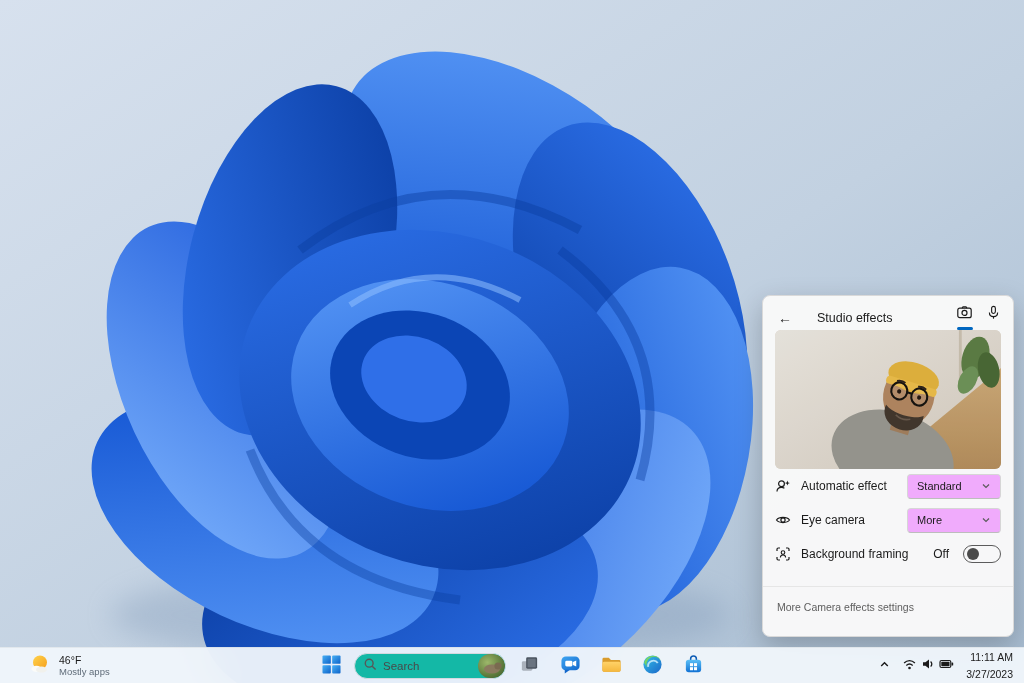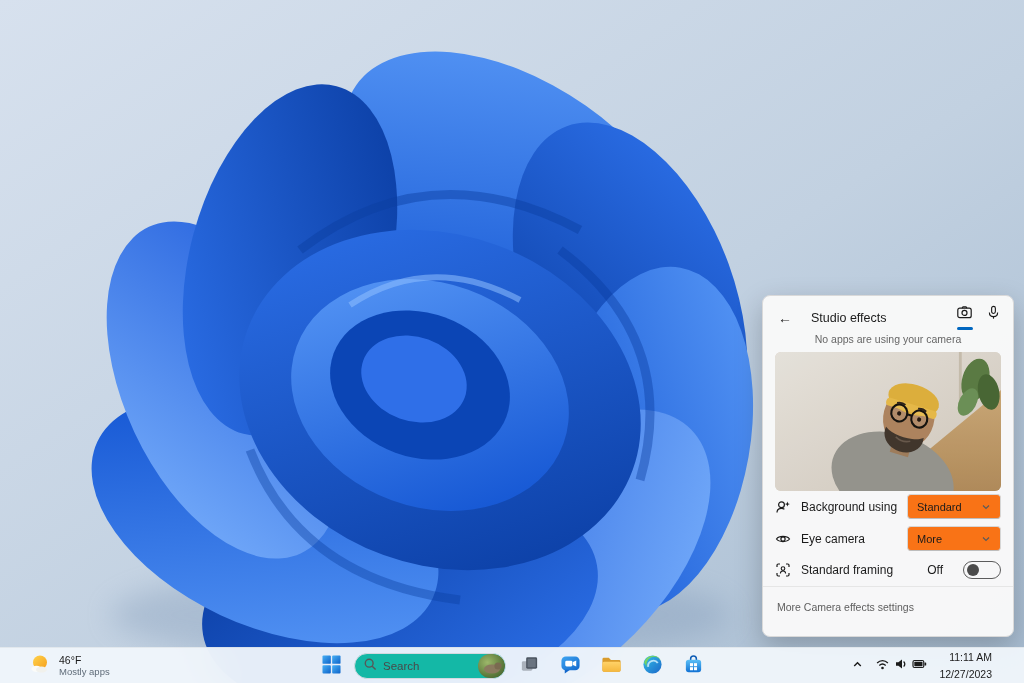--- a/index.html
+++ b/index.html
@@ -18,42 +18,42 @@
     border:1px solid #d9d9d9; border-radius:8px;
     box-shadow:0 10px 28px rgba(0,0,0,0.22);
     display:flex; flex-direction:column;
     z-index:5;
   }
   .panel-header { display:flex; align-items:center; padding:9px 12px 0 10px; }
   .back-btn {
     border:none; background:transparent; font-size:14px; color:#1b1b1b;
     width:24px; height:22px; border-radius:4px; cursor:pointer; line-height:20px;
   }
-  .panel-title { font-size:12.5px; color:#1a1a1a; margin-left:14px; }
+  .panel-title { font-size:12.5px; color:#1a1a1a; margin-left:20px; }
   .header-tabs { margin-left:auto; display:flex; align-items:flex-start; gap:12px; }
   .htab { display:flex; flex-direction:column; align-items:center; gap:3px; cursor:pointer; }
   .htab .underline { width:16px; height:3px; border-radius:2px; background:transparent; }
   .htab.active .underline { background:#0067c0; }
   .panel-status { text-align:center; font-size:10.5px; color:#666; margin:3px 0 7px; }
   .preview {
     margin:0 12px; height:139px; border-radius:6px; overflow:hidden;
     background:#ddd6ca; flex:none;
   }
   .preview svg { display:block; width:100%; height:100%; }
   .prow { display:flex; align-items:center; height:34px; padding:0 12px; }
   .prow:first-of-type { margin-top:4px; }
   .row-icon { width:16px; height:16px; flex:none; display:flex; }
   .row-label { font-size:12px; color:#1b1b1b; margin-left:10px; }
   .dropdown {
     margin-left:auto; min-width:94px; height:25px; padding:0 9px;
-    background:#f97316; border:1px solid #d6d6d6; border-bottom-color:#bdbdbd;
+    background:#f0abfc; border:1px solid #d6d6d6; border-bottom-color:#bdbdbd;
     border-radius:4px; display:flex; align-items:center; justify-content:space-between;
     font-size:11px; color:#1b1b1b; cursor:pointer; font-family:inherit;
   }
-  .toggle-state { margin-left:auto; font-size:12px; color:#1b1b1b; margin-right:20px; }
+  .toggle-state { margin-left:auto; font-size:12px; color:#1b1b1b; margin-right:14px; }
   .toggle {
     width:38px; height:18px; border-radius:10px; border:1px solid #5c5c5c;
     background:transparent; position:relative; cursor:pointer;
   }
   .toggle .knob {
     position:absolute; left:3px; top:2px; width:12px; height:12px;
     border-radius:50%; background:#4b4b4b;
   }
   .panel-footer {
     margin-top:auto; border-top:1px solid #e6e6e6; padding:10px 14px 21px;
@@ -86,21 +86,21 @@
   }
   .search-pill {
     height:26px; width:152px; background:#14b8a6; border:1px solid #d3d9e0;
     border-radius:13px; display:flex; align-items:center; gap:6px;
     padding-left:9px; cursor:pointer; overflow:hidden;
   }
   .search-text { font-size:11.5px; color:#494949; }
   .search-img { margin-left:auto; flex:none; display:flex; }
   .tray {
     position:absolute; right:0; top:0; height:100%; display:flex; align-items:center;
-    padding-right:27px; gap:2px;
+    padding-right:6px; gap:2px;
   }
   .tray-btn {
     height:28px; border:none; background:transparent; border-radius:5px;
     display:flex; align-items:center; justify-content:center; gap:4px;
     padding:0 5px; cursor:pointer;
   }
   .clock { display:flex; flex-direction:column; align-items:flex-end; line-height:12.5px; }
   .clock span { font-size:10.5px; color:#1b1b1b; }
 </style>
 </head>
@@ -172,21 +172,20 @@
             <rect x="6" y="1.5" width="4" height="7.5" rx="2" fill="none" stroke="#1b1b1b" stroke-width="1.2"></rect>
             <path d="M3.6,8 C3.6,10.7 5.5,12.4 8,12.4 C10.5,12.4 12.4,10.7 12.4,8" fill="none" stroke="#1b1b1b" stroke-width="1.2"></path>
             <line x1="8" y1="12.4" x2="8" y2="14.6" stroke="#1b1b1b" stroke-width="1.2"></line>
           </svg>
         </span>
         <span class="underline"></span>
       </div>
     </div>
   </div>
 
-  <div class="panel-status">No apps are using your camera</div>
 
   <div class="preview">
     <svg viewBox="0 0 239 139" preserveAspectRatio="none">
       <defs>
         <linearGradient id="wallG" x1="0" y1="0" x2="1" y2="1">
           <stop offset="0" stop-color="#efece5"></stop>
             <stop offset="1" stop-color="#d8d0c2"></stop>
         </linearGradient>
         <linearGradient id="floorG" x1="0" y1="0" x2="0" y2="1">
           <stop offset="0" stop-color="#cfa76c"></stop>
@@ -223,21 +222,21 @@
   </div>
 
   <div class="prow">
     <span class="row-icon">
       <svg width="16" height="16" viewBox="0 0 16 16">
         <circle cx="6.5" cy="5.8" r="2.9" fill="none" stroke="#1b1b1b" stroke-width="1.2"></circle>
         <path d="M2,13.6 C2,10.8 4,9.4 6.5,9.4 C7.6,9.4 8.6,9.7 9.4,10.3" fill="none" stroke="#1b1b1b" stroke-width="1.2"></path>
         <path d="M12.4,2.6 l0.7,1.8 1.8,0.7 -1.8,0.7 -0.7,1.8 -0.7,-1.8 -1.8,-0.7 1.8,-0.7 Z" fill="#1b1b1b"></path>
       </svg>
     </span>
-    <span class="row-label">Background using</span>
+    <span class="row-label">Automatic effect</span>
     <button class="dropdown">
       <span>Standard</span>
       <svg width="10" height="10" viewBox="0 0 10 10">
         <path d="M2,3.5 L5,6.5 L8,3.5" fill="none" stroke="#5b5b5b" stroke-width="1.2"></path>
       </svg>
     </button>
   </div>
 
   <div class="prow">
     <span class="row-icon">
@@ -259,21 +258,21 @@
     <span class="row-icon">
       <svg width="16" height="16" viewBox="0 0 16 16">
         <path d="M2,5 V3.2 Q2,2 3.2,2 H5" fill="none" stroke="#1b1b1b" stroke-width="1.2"></path>
         <path d="M11,2 H12.8 Q14,2 14,3.2 V5" fill="none" stroke="#1b1b1b" stroke-width="1.2"></path>
         <path d="M14,11 V12.8 Q14,14 12.8,14 H11" fill="none" stroke="#1b1b1b" stroke-width="1.2"></path>
         <path d="M5,14 H3.2 Q2,14 2,12.8 V11" fill="none" stroke="#1b1b1b" stroke-width="1.2"></path>
         <circle cx="8" cy="6.6" r="1.8" fill="none" stroke="#1b1b1b" stroke-width="1.1"></circle>
         <path d="M5.4,11.6 C5.4,9.8 6.6,9 8,9 C9.4,9 10.6,9.8 10.6,11.6" fill="none" stroke="#1b1b1b" stroke-width="1.1"></path>
       </svg>
     </span>
-    <span class="row-label">Standard framing</span>
+    <span class="row-label">Background framing</span>
     <span class="toggle-state">Off</span>
     <div class="toggle">
       <div class="knob"></div>
     </div>
   </div>
 
   <div class="panel-footer">
     <a>More Camera effects settings</a>
   </div>
 </div>
@@ -449,16 +448,16 @@
       <span>
         <svg width="15" height="12" viewBox="0 0 15 12">
           <rect x="1" y="2.5" width="10.8" height="7" rx="1.5" fill="none" stroke="#1b1b1b" stroke-width="1.2"></rect>
           <rect x="12.6" y="4.5" width="1.6" height="3" rx="0.6" fill="#1b1b1b"></rect>
           <rect x="2.3" y="3.8" width="8.2" height="4.4" rx="0.6" fill="#1b1b1b"></rect>
         </svg>
       </span>
     </button>
     <button class="tray-btn clock">
       <span>11:11 AM</span>
-      <span>12/27/2023</span>
+      <span>3/27/2023</span>
     </button>
   </div>
 </div>
 
 </body></html>

